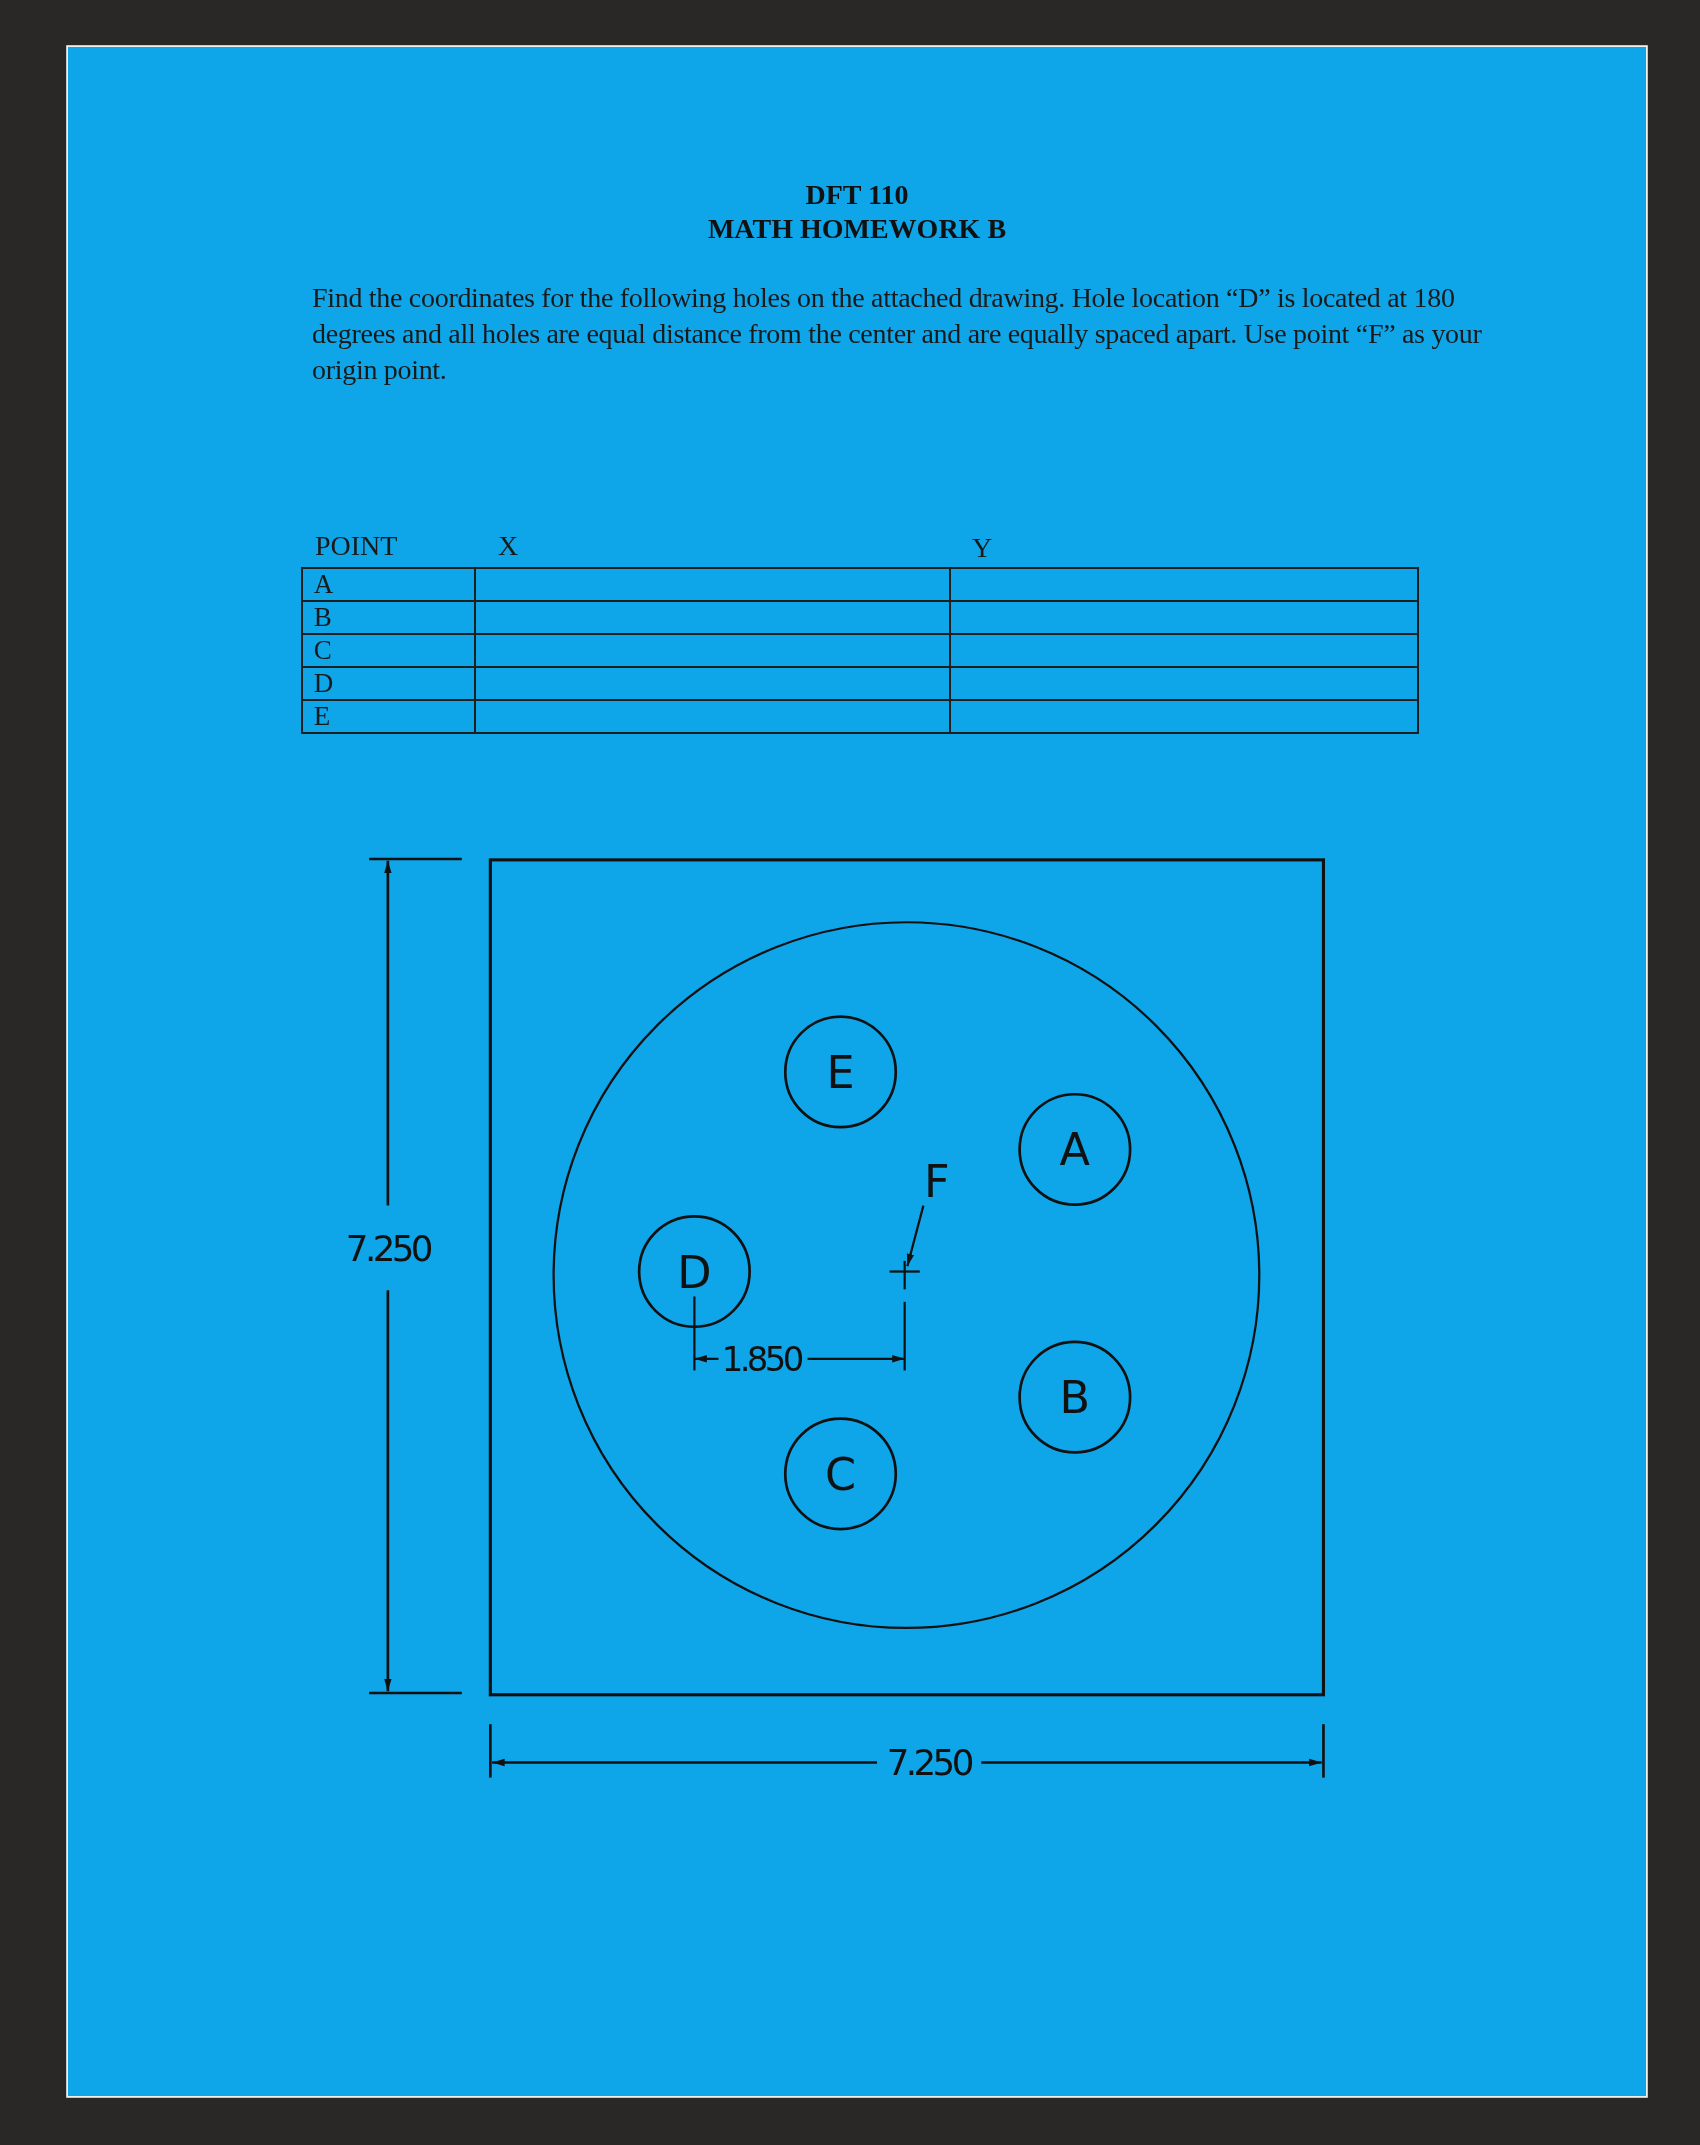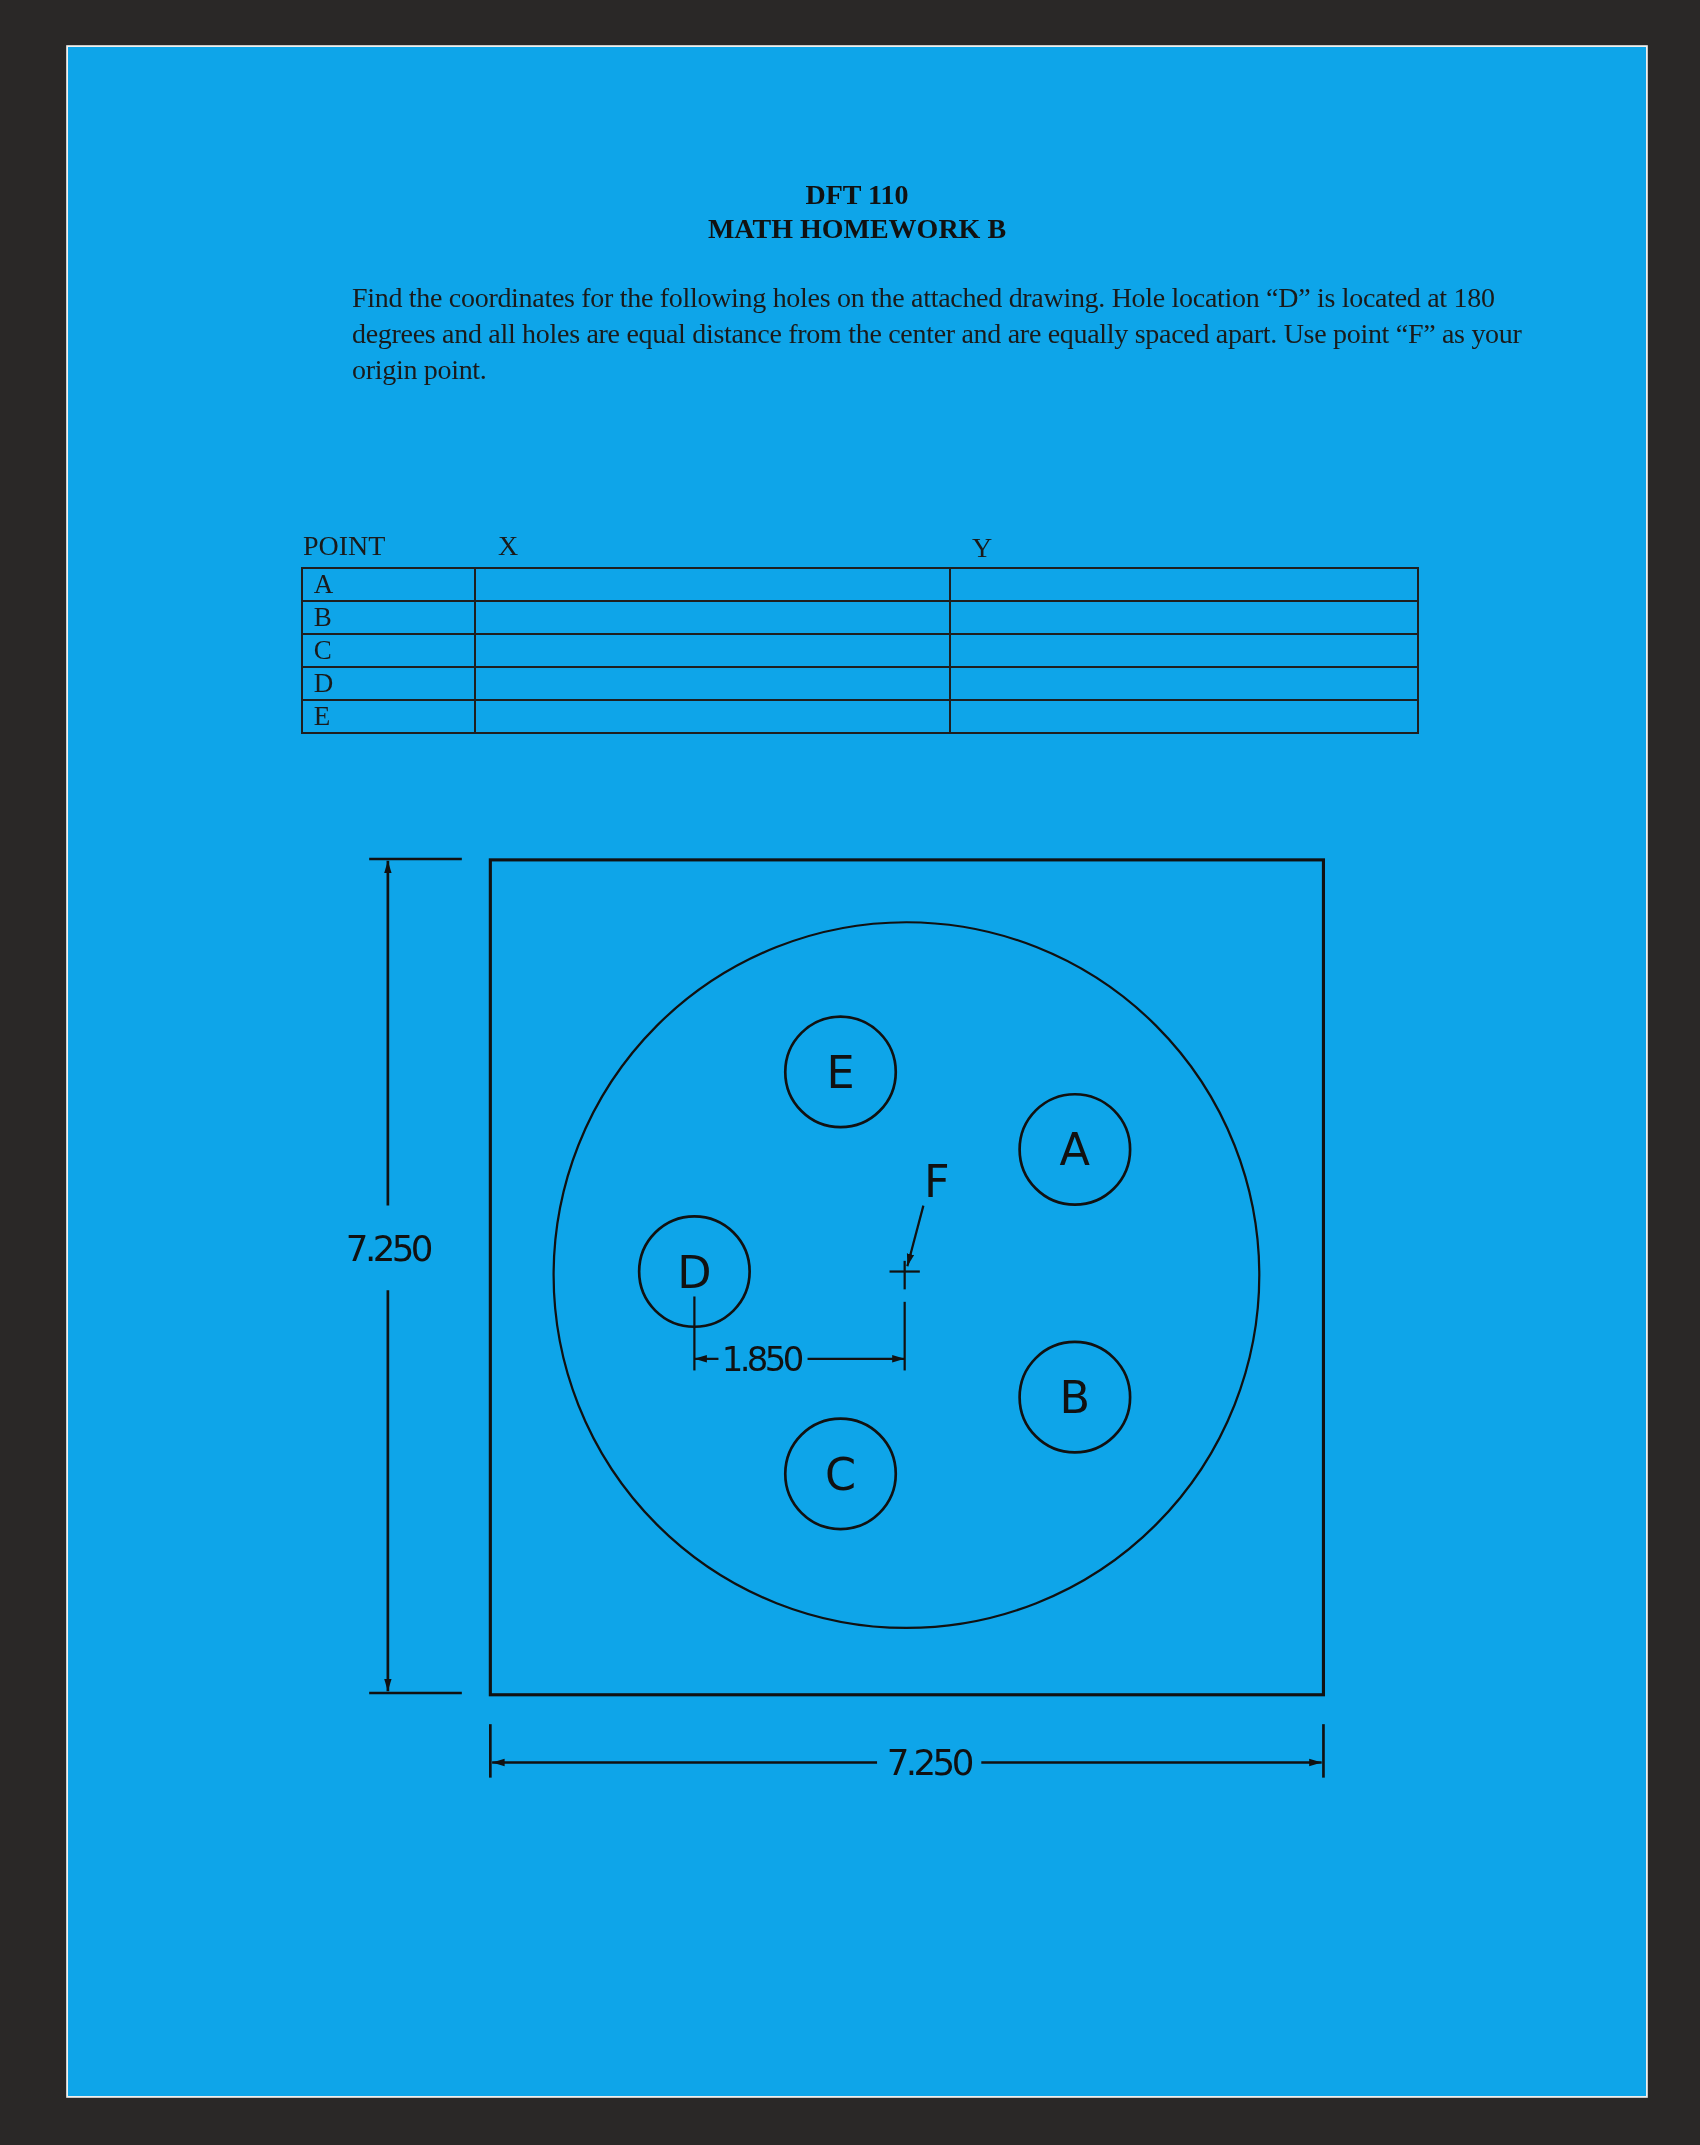--- a/index.html
+++ b/index.html
@@ -17,21 +17,20 @@
   }
   .title {
     position: absolute; left: 0; width: 100%;
     text-align: center; font-weight: bold; color: #111;
     font-size: 28px; line-height: 36px;
   }
   .instructions {
     position: absolute; left: 244px; top: 233px; width: 1176px;
     font-size: 28px; line-height: 36px; color: #1a1a1a;
     letter-spacing: -0.3px;
-    margin-left: 40px;
   }
   .hdr {
     position: absolute; font-size: 28px; color: #1a1a1a;
   }
   table.coords {
     position: absolute; left: 233px; top: 520px;
     width: 1118px; border-collapse: collapse;
   }
   table.coords td {
     border: 2.2px solid #1f1f1f; height: 31px; padding: 0 0 0 10.7px;
@@ -44,21 +43,21 @@
 </style>
 </head>
 <body>
 
 <div class="page">
   <div class="title" style="top:130px;">DFT 110</div>
   <div class="title" style="top:164px;">MATH HOMEWORK B</div>
 
   <div class="instructions">Find the coordinates for the following holes on the attached drawing.   Hole location “D” is located at 180 degrees and all holes are equal distance from the center and are equally spaced apart. Use point “F” as your origin point.</div>
 
-  <div class="hdr" style="left:235px; top:483px;text-align:right;">POINT</div>
+  <div class="hdr" style="left:247px; top:483px;text-align:right;">POINT</div>
   <div class="hdr" style="left:430px; top:483px;">X</div>
   <div class="hdr" style="left:904px; top:485px;">Y</div>
 
   <table class="coords">
     <tbody>
         <tr>
       <td class="pt">A</td>
       <td class="xv"></td>
       <td></td>
     </tr>

